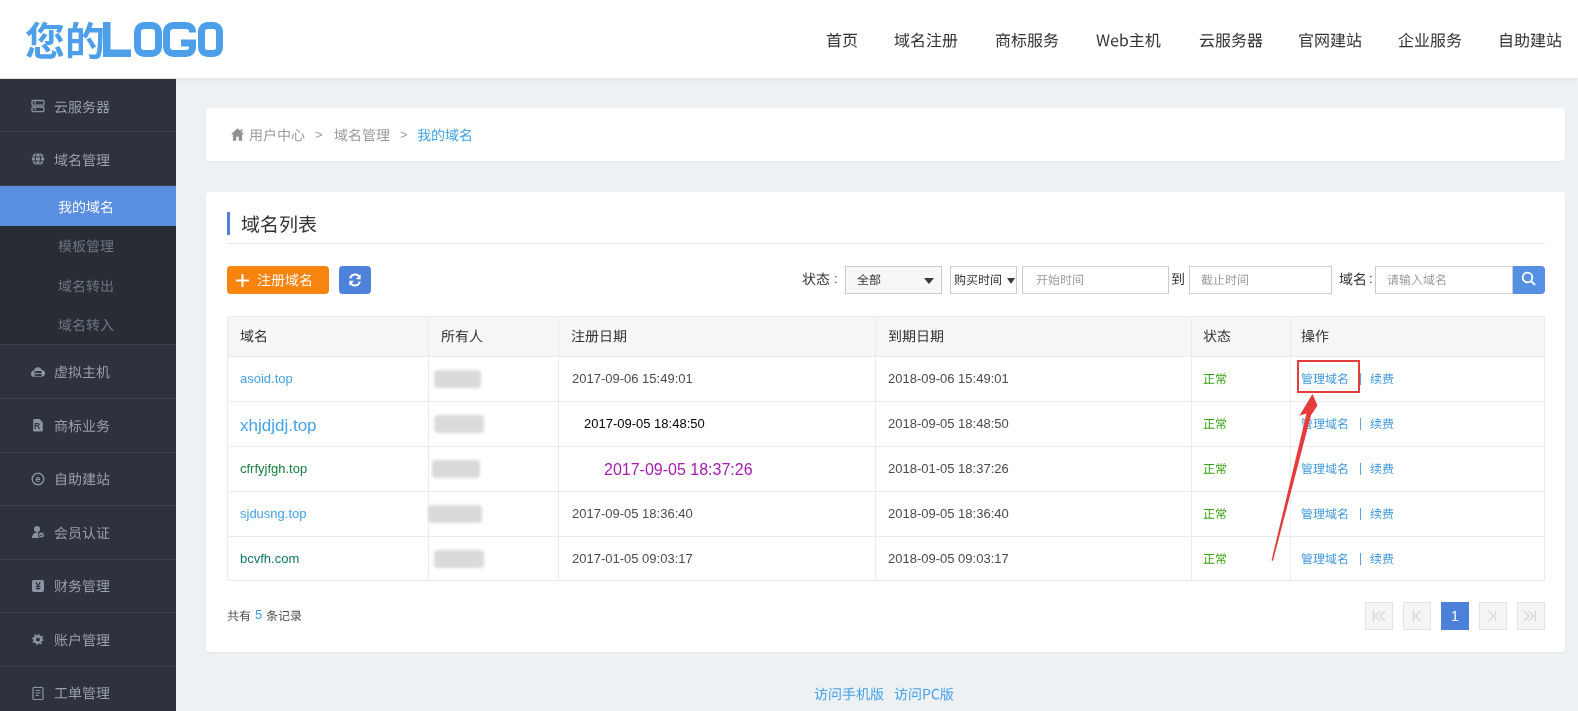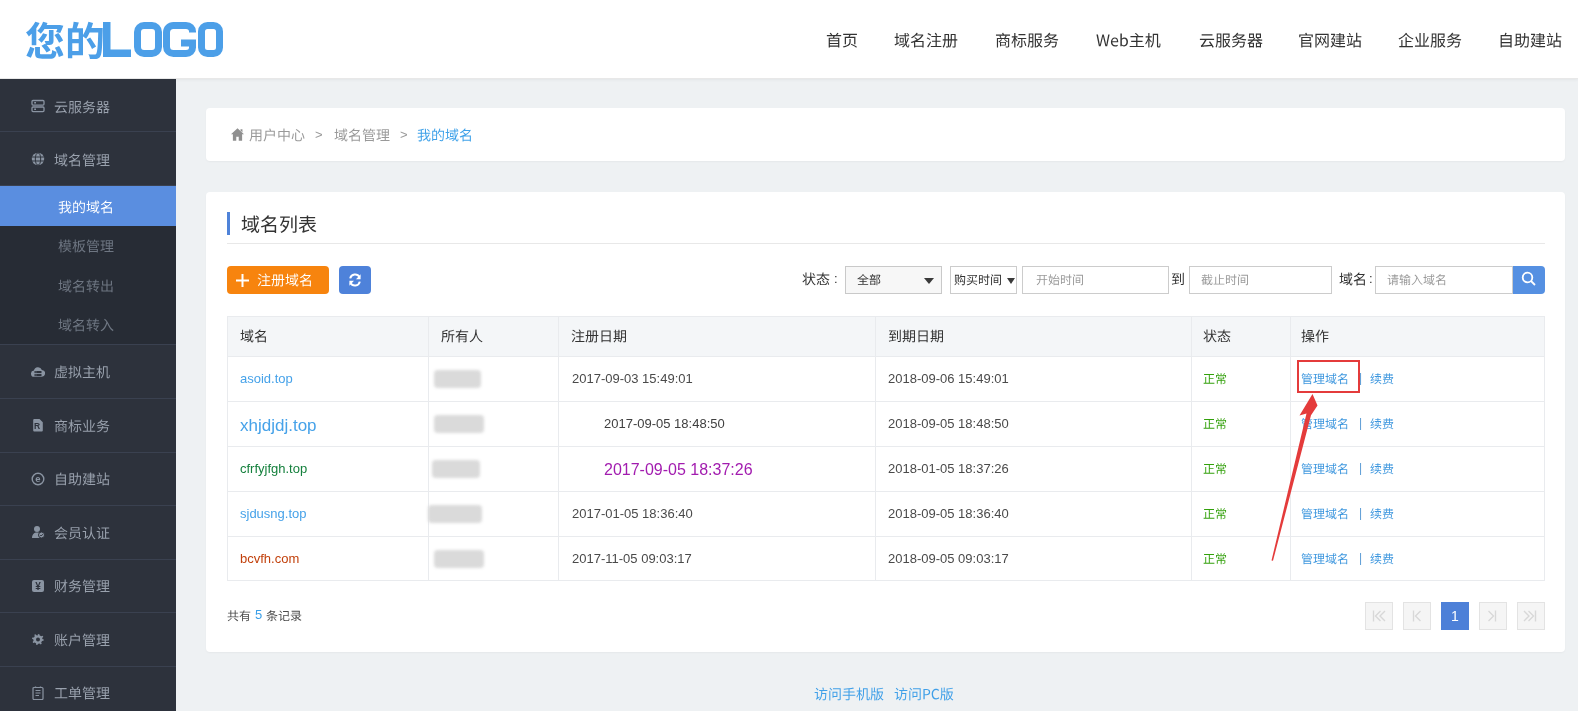--- a/index.html
+++ b/index.html
@@ -544,21 +544,21 @@
     </g>
   </svg>
 <svg style="position:absolute;left:1301.0px;top:327.2px;" width="28.0" height="18.2">
     <g fill="#333333" transform="translate(0,14.28) scale(0.01400,-0.01400)">
       <use href="#q67" x="0"></use>
       <use href="#q68" x="1000"></use>
     </g>
   </svg>
 <span class="abs" style="left:240px;top:371.0px;font-size:13px;color:#46a2e9">asoid.top</span>
 <div class="abs" style="left:434px;top:369.5px;width:47px;height:18px;background:#dadada;border-radius:4px;filter:blur(1.5px)"></div>
-<span class="abs" style="left:572px;top:371.0px;font-size:13px;color:#4a4a4a">2017-09-03 15:49:01</span>
+<span class="abs" style="left:572px;top:371.0px;font-size:13px;color:#4a4a4a">2017-09-06 15:49:01</span>
 <span class="abs" style="left:888px;top:371.0px;font-size:13px;color:#4a4a4a">2018-09-06 15:49:01</span>
 <svg style="position:absolute;left:1203.0px;top:370.9px;" width="24.0" height="15.6">
     <g fill="#32a00a" transform="translate(0,12.24) scale(0.01200,-0.01200)">
       <use href="#q69" x="0"></use>
       <use href="#q70" x="1000"></use>
     </g>
   </svg>
 <svg style="position:absolute;left:1301.0px;top:370.9px;" width="48.0" height="15.6">
     <g fill="#3c96de" transform="translate(0,12.24) scale(0.01200,-0.01200)">
       <use href="#q22" x="0"></use>
@@ -569,21 +569,21 @@
   </svg>
 <span class="abs" style="left:1359px;top:370.5px;font-size:12px;color:#5b9bd5">|</span>
 <svg style="position:absolute;left:1370.0px;top:370.9px;" width="24.0" height="15.6">
     <g fill="#3c96de" transform="translate(0,12.24) scale(0.01200,-0.01200)">
       <use href="#q71" x="0"></use>
       <use href="#q72" x="1000"></use>
     </g>
   </svg>
 <span class="abs" style="left:240px;top:416.0px;font-size:17px;color:#46a2e9">xhjdjdj.top</span>
 <div class="abs" style="left:434px;top:414.5px;width:50px;height:18px;background:#dadada;border-radius:4px;filter:blur(1.5px)"></div>
-<span class="abs" style="left:604px;top:416.0px;font-size:13px;color:#404040">2017-09-05 18:48:50</span>
+<span class="abs" style="left:584px;top:416.0px;font-size:13px;color:#000000">2017-09-05 18:48:50</span>
 <span class="abs" style="left:888px;top:416.0px;font-size:13px;color:#4a4a4a">2018-09-05 18:48:50</span>
 <svg style="position:absolute;left:1203.0px;top:415.9px;" width="24.0" height="15.6">
     <g fill="#32a00a" transform="translate(0,12.24) scale(0.01200,-0.01200)">
       <use href="#q69" x="0"></use>
       <use href="#q70" x="1000"></use>
     </g>
   </svg>
 <svg style="position:absolute;left:1301.0px;top:415.9px;" width="48.0" height="15.6">
     <g fill="#3c96de" transform="translate(0,12.24) scale(0.01200,-0.01200)">
       <use href="#q22" x="0"></use>
@@ -619,21 +619,21 @@
   </svg>
 <span class="abs" style="left:1359px;top:460.5px;font-size:12px;color:#5b9bd5">|</span>
 <svg style="position:absolute;left:1370.0px;top:460.9px;" width="24.0" height="15.6">
     <g fill="#3c96de" transform="translate(0,12.24) scale(0.01200,-0.01200)">
       <use href="#q71" x="0"></use>
       <use href="#q72" x="1000"></use>
     </g>
   </svg>
 <span class="abs" style="left:240px;top:506.0px;font-size:13px;color:#46a2e9">sjdusng.top</span>
 <div class="abs" style="left:428px;top:504.5px;width:54px;height:18px;background:#dadada;border-radius:4px;filter:blur(1.5px)"></div>
-<span class="abs" style="left:572px;top:506.0px;font-size:13px;color:#4a4a4a">2017-01-05 18:36:40</span>
+<span class="abs" style="left:572px;top:506.0px;font-size:13px;color:#4a4a4a">2017-09-05 18:36:40</span>
 <span class="abs" style="left:888px;top:506.0px;font-size:13px;color:#4a4a4a">2018-09-05 18:36:40</span>
 <svg style="position:absolute;left:1203.0px;top:505.9px;" width="24.0" height="15.6">
     <g fill="#32a00a" transform="translate(0,12.24) scale(0.01200,-0.01200)">
       <use href="#q69" x="0"></use>
       <use href="#q70" x="1000"></use>
     </g>
   </svg>
 <svg style="position:absolute;left:1301.0px;top:505.9px;" width="48.0" height="15.6">
     <g fill="#3c96de" transform="translate(0,12.24) scale(0.01200,-0.01200)">
       <use href="#q22" x="0"></use>
@@ -642,23 +642,23 @@
       <use href="#q3" x="3000"></use>
     </g>
   </svg>
 <span class="abs" style="left:1359px;top:505.5px;font-size:12px;color:#5b9bd5">|</span>
 <svg style="position:absolute;left:1370.0px;top:505.9px;" width="24.0" height="15.6">
     <g fill="#3c96de" transform="translate(0,12.24) scale(0.01200,-0.01200)">
       <use href="#q71" x="0"></use>
       <use href="#q72" x="1000"></use>
     </g>
   </svg>
-<span class="abs" style="left:240px;top:551.0px;font-size:13px;color:#c2410c">bcvfh.com</span>
+<span class="abs" style="left:240px;top:551.0px;font-size:13px;color:#0f766e">bcvfh.com</span>
 <div class="abs" style="left:434px;top:549.5px;width:50px;height:18px;background:#dadada;border-radius:4px;filter:blur(1.5px)"></div>
-<span class="abs" style="left:572px;top:551.0px;font-size:13px;color:#4a4a4a">2017-11-05 09:03:17</span>
+<span class="abs" style="left:572px;top:551.0px;font-size:13px;color:#4a4a4a">2017-01-05 09:03:17</span>
 <span class="abs" style="left:888px;top:551.0px;font-size:13px;color:#4a4a4a">2018-09-05 09:03:17</span>
 <svg style="position:absolute;left:1203.0px;top:550.9px;" width="24.0" height="15.6">
     <g fill="#32a00a" transform="translate(0,12.24) scale(0.01200,-0.01200)">
       <use href="#q69" x="0"></use>
       <use href="#q70" x="1000"></use>
     </g>
   </svg>
 <svg style="position:absolute;left:1301.0px;top:550.9px;" width="48.0" height="15.6">
     <g fill="#3c96de" transform="translate(0,12.24) scale(0.01200,-0.01200)">
       <use href="#q22" x="0"></use>

